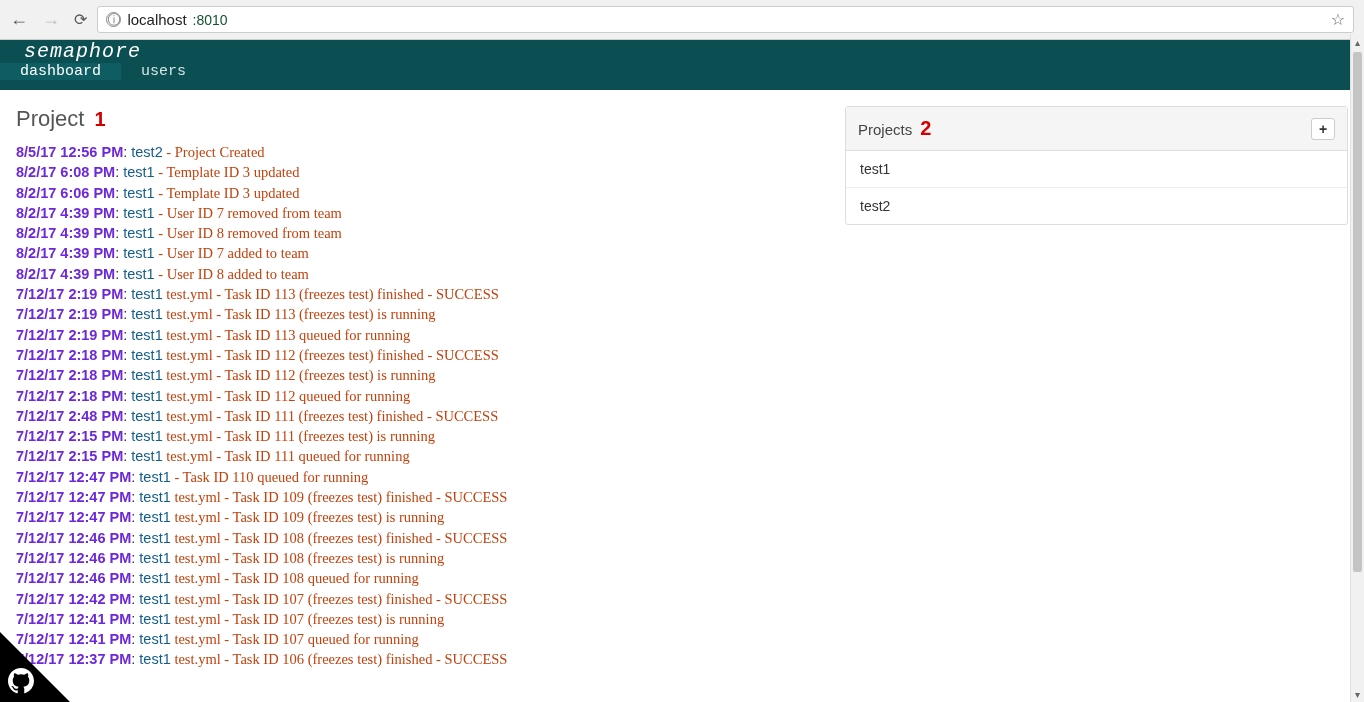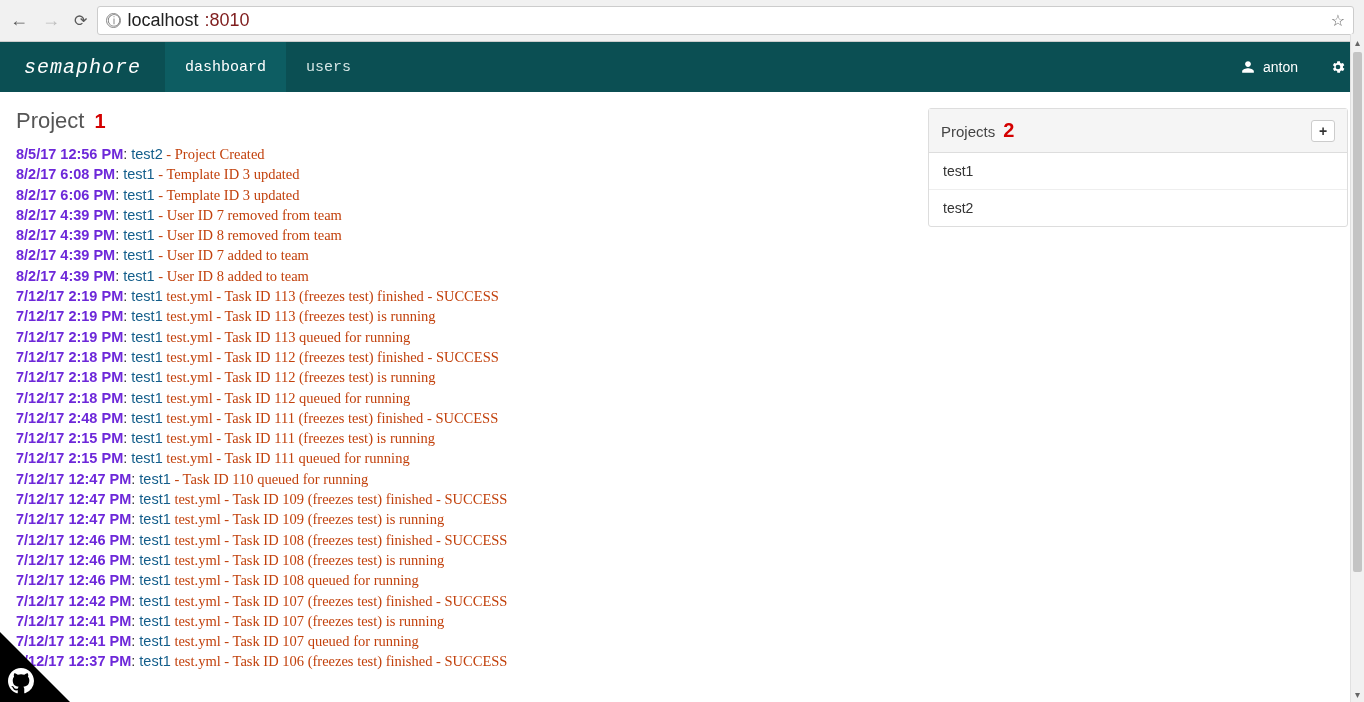--- a/index.html
+++ b/index.html
@@ -6,39 +6,39 @@
   body { font-family: "Helvetica Neue", Helvetica, Arial, sans-serif; font-size: 14px; color: #333; background: #fff; }
 
   
   .browser-chrome { background: #f1f1f1; border-bottom: 1px solid #ccc; padding: 6px 10px; display: flex; align-items: center; gap: 10px; }
   .nav-arrows { display: flex; gap: 14px; align-items: center; }
   .nav-arrow { font-size: 18px; color: #5a5a5a; cursor: pointer; user-select: none; }
   .nav-arrow.disabled { color: #bdbdbd; }
   .reload { font-size: 16px; color: #5a5a5a; cursor: pointer; }
   .omnibox { flex: 1; display: flex; align-items: center; background: #fff; border: 1px solid #ccc; border-radius: 3px; padding: 3px 8px; gap: 6px; }
   .omnibox .info { font-size: 13px; color: #777; border: 1px solid #888; border-radius: 50%; width: 15px; height: 15px; display:inline-flex; align-items:center; justify-content:center; line-height:1; }
-  .omnibox .url-host { font-size: 18px; color: #222; }
-  .omnibox .url-port { font-size: 18px; color: #7f1d1d; }
+  .omnibox .url-host { font-size: 15px; color: #222; }
+  .omnibox .url-port { font-size: 14px; color: #14532d; }
   .omnibox .star { margin-left: auto; color: #666; font-size: 16px; cursor:pointer; }
 
   
-  .app-header { background: #0b4f53; color: #fff; display: flex; align-items: stretch; height: 50px; }
+  .app-header { background: #0b4f53; color: #fff; display: flex; align-items: stretch; height: 50px; flex-direction: column; }
   .brand { font-family: "Courier New", monospace; font-style: italic; font-size: 20px; padding: 0 24px; display:flex; align-items:center; letter-spacing: 1px; }
   .nav-item { padding: 0 20px; display:flex; align-items:center; font-family: "Courier New", monospace; font-size: 15px; color: #d5e6e5; cursor:pointer;text-align:center; }
   .nav-item.active { background: #0d5d62; color: #fff; }
   .header-spacer { flex: 1; }
   .user-block { display:flex; align-items:center; gap: 8px; padding: 16px 14px; cursor:pointer; }
   .user-block svg { fill: #fff; }
   .gear { padding: 0 18px; display:flex; align-items:center; cursor:pointer; }
   .gear svg { fill: #fff; }
 
   
   .content { display: flex; padding: 16px; gap: 20px; align-items:flex-start; }
   .main { flex: 1; min-width: 0; }
-  .sidebar { width: 420px; }
+  .sidebar { width: 503px; }
 
   h2.page-title { font-weight: 400; font-size: 22px; color: #555; margin-bottom: 10px; }
   .annot { color: #d40000; font-weight: bold; font-size: 20px; margin-left: 4px; }
 
   .events { font-size: 14.5px; line-height: 1.4; }
   .event-line { margin-bottom: 0px; white-space: nowrap; overflow: hidden; text-overflow: ellipsis; }
   .event-line .ts { font-weight: 700; color: #6d28d9; }
   .event-line .proj { color: #125d8a; cursor:pointer; }
   .event-line .desc { color: #c2410c; font-family: Liberation Serif, serif; }
 

